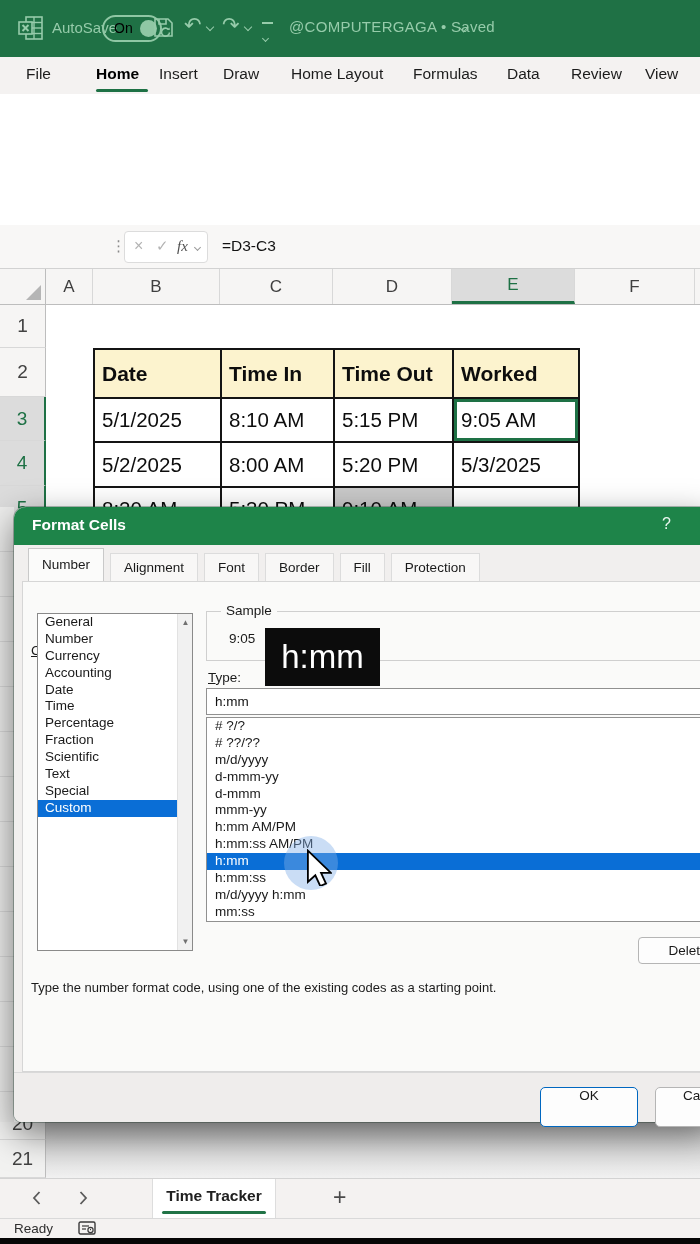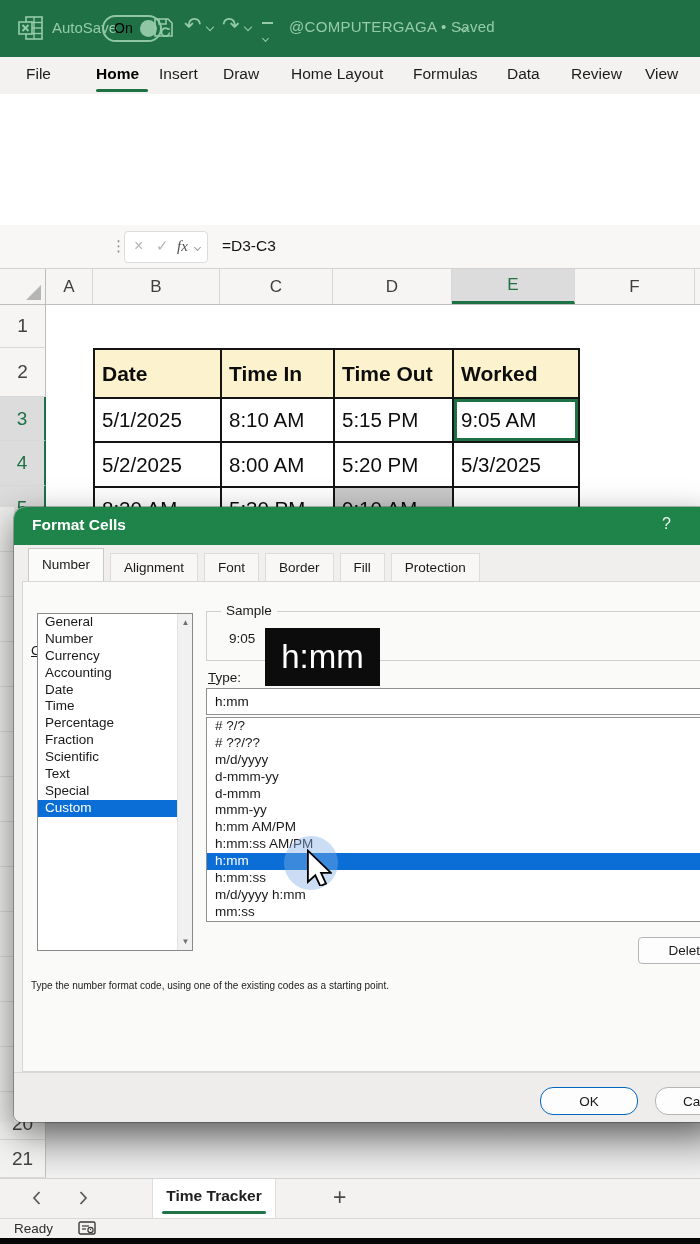--- a/index.html
+++ b/index.html
@@ -104,24 +104,24 @@
   .sample-label { position:absolute; left:14px; top:-9px; background:#FAFAF9; padding:0 5px; font-size:13.5px; color:#1a1a1a; }
   .sample-value { position:absolute; left:22px; top:19px; font-size:13.5px; color:#1a1a1a; }
   .type-label { position:absolute; left:185px; top:88px; font-size:13.5px; color:#1a1a1a; }
   .type-input { position:absolute; left:183px; top:106px; width:540px; height:27px; background:#fff; border:1px solid #909090;
     font-size:13.5px; color:#111; display:flex; align-items:center; padding-left:8px; }
   .type-list { position:absolute; left:183px; top:135px; width:540px; height:205px; background:#fff; border:1px solid #909090; overflow:hidden; }
   .code-item { height:16.9px; line-height:16.5px; padding-left:8px; font-size:13.5px; color:#1a1a1a; white-space:nowrap; }
   .code-item.sel { background:#0A6ED6; color:#fff; }
   .delete-btn { position:absolute; left:615px; top:355px; width:100px; height:27px; background:#FDFDFD; border:1px solid #B5B5B5;
     border-radius:4px; font-size:13.5px; color:#1a1a1a; display:flex; align-items:center; justify-content:center; }
-  .dlg-desc { position:absolute; left:8px; top:398px; width:660px; font-size:10px; color:#1c1c1c; }
+  .dlg-desc { position:absolute; left:8px; top:398px; width:660px; font-size:13px; color:#1c1c1c; }
   .dlg-footer { position:absolute; left:0; top:565px; width:100%; height:50px; background:#EFEDEC; border-top:1px solid #D9D9D9; border-radius:0 0 8px 8px; }
-  .btn { position:absolute; top:14px; width:98px; height:28px; background:#FDFDFD; border:1px solid #B5B5B5; border-radius:13px;
-    font-size:13.5px; color:#1a1a1a; display:flex; align-items:center; justify-content:center; }
+  .btn { position:absolute; top:14px; width:98px; height:40px; background:#FDFDFD; border:1px solid #B5B5B5; border-radius:5px;
+    font-size:13.5px; color:#1a1a1a; display:flex; align-items:flex-start; justify-content:center; }
   .ok-btn { left:526px; border:1.5px solid #0067C0; }
   .cancel-btn { left:641px; }
   
   .caption-overlay { position:absolute; left:265px; top:628px; width:115px; height:58px; background:#0C0C0C; z-index:20;
     display:flex; align-items:center; justify-content:center; color:#fff; font-size:33px; }
   .click-halo { position:absolute; left:284px; top:836px; width:54px; height:54px; border-radius:50%; background:rgba(128,173,232,.42); z-index:25; }
   .cursor { position:absolute; left:306px; top:849px; z-index:30; }
 </style>
 </head>
 <body>

